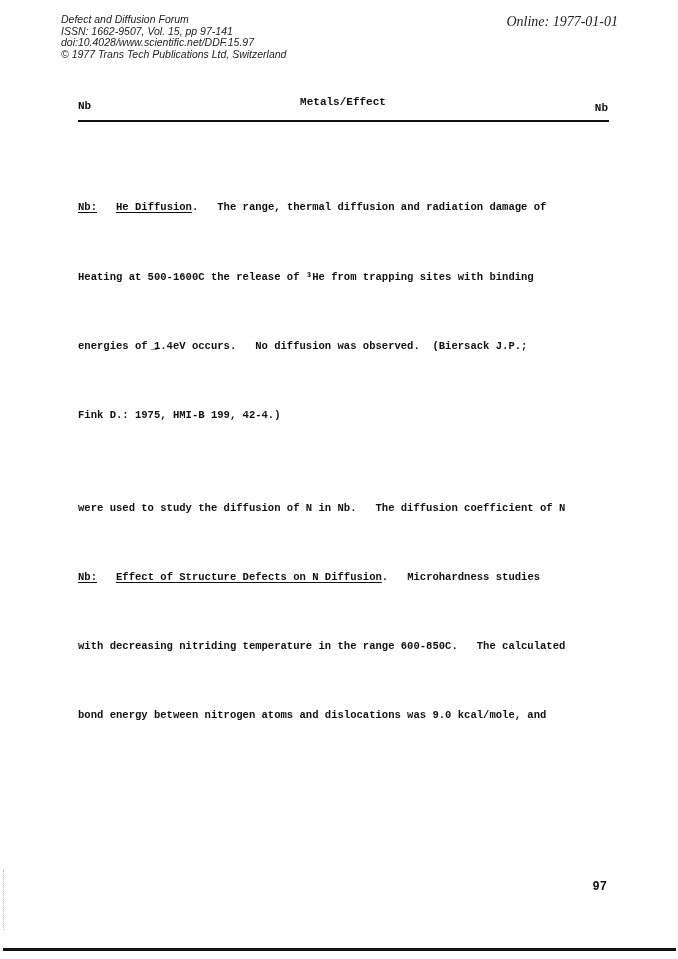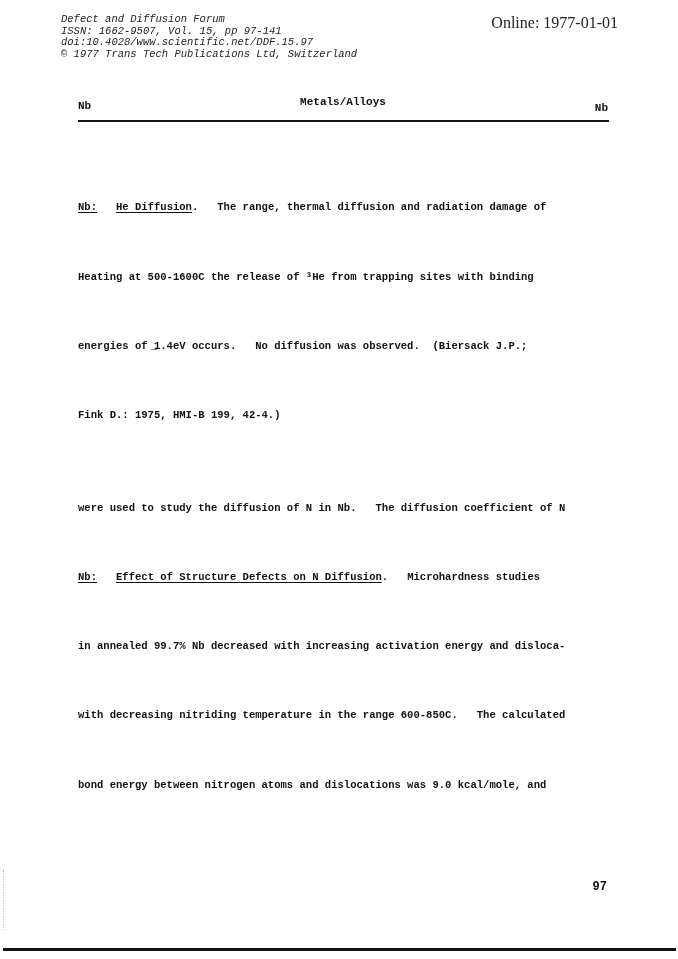--- a/index.html
+++ b/index.html
@@ -1,25 +1,25 @@
 <!DOCTYPE html>
 <html><head>
 <meta charset="utf-8">
 <style>
   html, body { margin: 0; padding: 0; background: #ffffff; }
   body { width: 678px; height: 959px; position: relative; overflow: hidden; }
   .meta {
     position: absolute; left: 61px; top: 14px;
-    font-family: Liberation Mono, monospace; font-style: italic;
+    font-family: Liberation Sans, sans-serif; font-style: italic;
     font-size: 10.5px; line-height: 11.5px; color: #222;
   }
   .meta-right {
     position: absolute; right: 60px; top: 14px;
-    font-family: "Liberation Serif", serif; 
-    font-size: 16px; color: #222;
+    font-family: "Liberation Serif", serif; font-style: italic;
+    font-size: 14px; color: #222;
   }
   .running-head {
     position: absolute; left: 78px; top: 96px; width: 530px; height: 20px;
     font-family: "Liberation Mono", monospace; font-weight: bold; font-size: 11px; color: #111;
   }
   .rh-left { position: absolute; left: 0; top: 4px; }
   .rh-center { position: absolute; left: 0; right: 0; top: 0; text-align: center; }
   .rh-right { position: absolute; right: 0; top: 6px; }
   .rule {
     position: absolute; left: 78px; top: 120px; width: 531px; height: 1.5px; background: #111;
@@ -50,35 +50,34 @@
 <div class="meta">
   <div>Defect and Diffusion Forum</div>
   <div>ISSN: 1662-9507, Vol. 15, pp 97-141</div>
   <div>doi:10.4028/www.scientific.net/DDF.15.97</div>
   <div>© 1977 Trans Tech Publications Ltd, Switzerland</div>
 </div>
 <div class="meta-right">Online: 1977-01-01</div>
 
 <div class="running-head">
   <span class="rh-left">Nb</span>
-  <span class="rh-center">Metals/Alloys</span>
+  <span class="rh-center">Metals/Effect</span>
   <span class="rh-right">Nb</span>
 </div>
 <div class="rule"></div>
 
 <div class="body-text">
   
   <span class="line"><span class="u">Nb:</span>   <span class="u">He Diffusion</span><span>.   The range, thermal diffusion and radiation damage of</span></span>
   <span class="line">Heating at 500-1600C the release of ³He from trapping sites with binding</span>
   <span class="line">energies of ̲1.4eV occurs.   No diffusion was observed.  (Biersack J.P.;</span>
   <span class="line">Fink D.: 1975, HMI-B 199, 42-4.)</span>
   
   <span class="line">were used to study the diffusion of N in Nb.   The diffusion coefficient of N</span>
   <span class="line"><span class="u">Nb:</span>   <span class="u">Effect of Structure Defects on N Diffusion</span><span>.   Microhardness studies</span></span>
-  <span class="line">in annealed 99.7% Nb decreased with increasing activation energy and disloca-</span>
   <span class="line">with decreasing nitriding temperature in the range 600-850C.   The calculated</span>
   <span class="line">bond energy between nitrogen atoms and dislocations was 9.0 kcal/mole, and</span>
   
   
   
   
   
   
   
   

